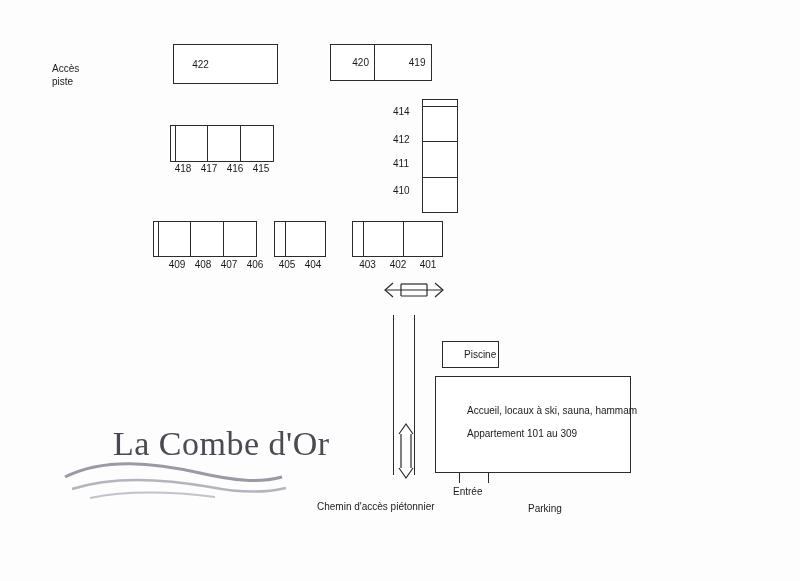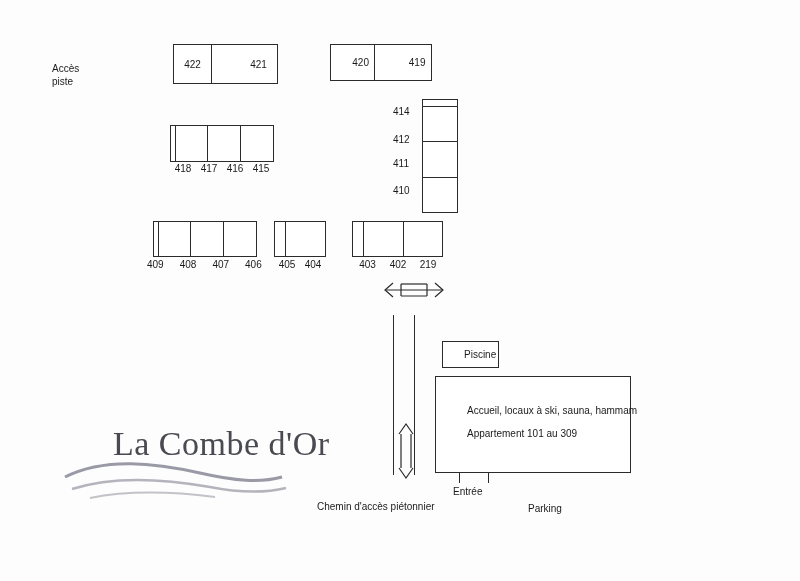--- a/index.html
+++ b/index.html
@@ -112,21 +112,20 @@
 
 <div id="map-root">
 
   <div class="side-label" style="left:52px; top:62px; width:50px;">
     <div>Accès</div>
     <div>piste</div>
   </div>
 
   <div class="unit-row" style="left:173px; top:44px; width:105px; height:40px;">
     <div class="unit-cell" style="width:53px;">422</div>
-    <div class="unit-cell" style="width:52px;">421</div>
   </div>
 
   <div class="unit-row" style="left:330px; top:44px; width:102px; height:37px;padding-left:16px;">
     <div class="unit-cell" style="width:51px;">420</div>
     <div class="unit-cell" style="width:51px;text-align:center;">419</div>
   </div>
 
   <div class="unit-row" style="left:170px; top:125px; width:104px; height:37px;">
     <div class="unit-cell" style="width:26px;"></div>
     <div class="unit-cell" style="width:26px;"></div>
@@ -150,21 +149,21 @@
   <div class="free-label" style="left:393px; top:133px;">412</div>
   <div class="free-label" style="left:393px; top:157px;">411</div>
   <div class="free-label" style="left:393px; top:184px;">410</div>
 
   <div class="unit-row" style="left:153px; top:221px; width:104px; height:36px;">
     <div class="unit-cell" style="width:26px;"></div>
     <div class="unit-cell" style="width:26px;"></div>
     <div class="unit-cell" style="width:26px;"></div>
     <div class="unit-cell" style="width:26px;"></div>
   </div>
-  <div class="label-row" style="left:147px; top:259px; width:104px;gap:16px;">
+  <div class="label-row" style="left:164px; top:259px; width:104px;">
     <div class="lbl" style="width:26px;">409</div>
     <div class="lbl" style="width:26px;">408</div>
     <div class="lbl" style="width:26px;">407</div>
     <div class="lbl" style="width:26px;">406</div>
   </div>
 
   <div class="unit-row" style="left:274px; top:221px; width:52px; height:36px;">
     <div class="unit-cell" style="width:26px;"></div>
     <div class="unit-cell" style="width:26px;"></div>
   </div>
@@ -174,21 +173,21 @@
   </div>
 
   <div class="unit-row" style="left:352px; top:221px; width:91px; height:36px;">
     <div class="unit-cell" style="width:31px;"></div>
     <div class="unit-cell" style="width:30px;"></div>
     <div class="unit-cell" style="width:30px;"></div>
   </div>
   <div class="label-row" style="left:352px; top:259px; width:91px;">
     <div class="lbl" style="width:31px;">403</div>
     <div class="lbl" style="width:30px;">402</div>
-    <div class="lbl" style="width:30px;">219</div>
+    <div class="lbl" style="width:30px;">401</div>
   </div>
 
   <div class="swoosh" style="left:383px; top:279px;">
     <svg width="62" height="22" viewBox="0 0 62 22">
       <polyline points="10,4 2,11 10,18" fill="none" stroke="#2b2b2b" stroke-width="1.2"></polyline>
       <polyline points="52,4 60,11 52,18" fill="none" stroke="#2b2b2b" stroke-width="1.2"></polyline>
       <path d="M2,11 L60,11" stroke="#2b2b2b" stroke-width="1.2" fill="none"></path>
       <path d="M18,5 L18,11 M44,5 L44,11" stroke="#2b2b2b" stroke-width="1.2" fill="none"></path>
       <path d="M18,5 L44,5" stroke="#2b2b2b" stroke-width="1.2" fill="none"></path>
       <path d="M18,17 L44,17 M18,11 L18,17 M44,11 L44,17" stroke="#2b2b2b" stroke-width="1.2" fill="none"></path>

